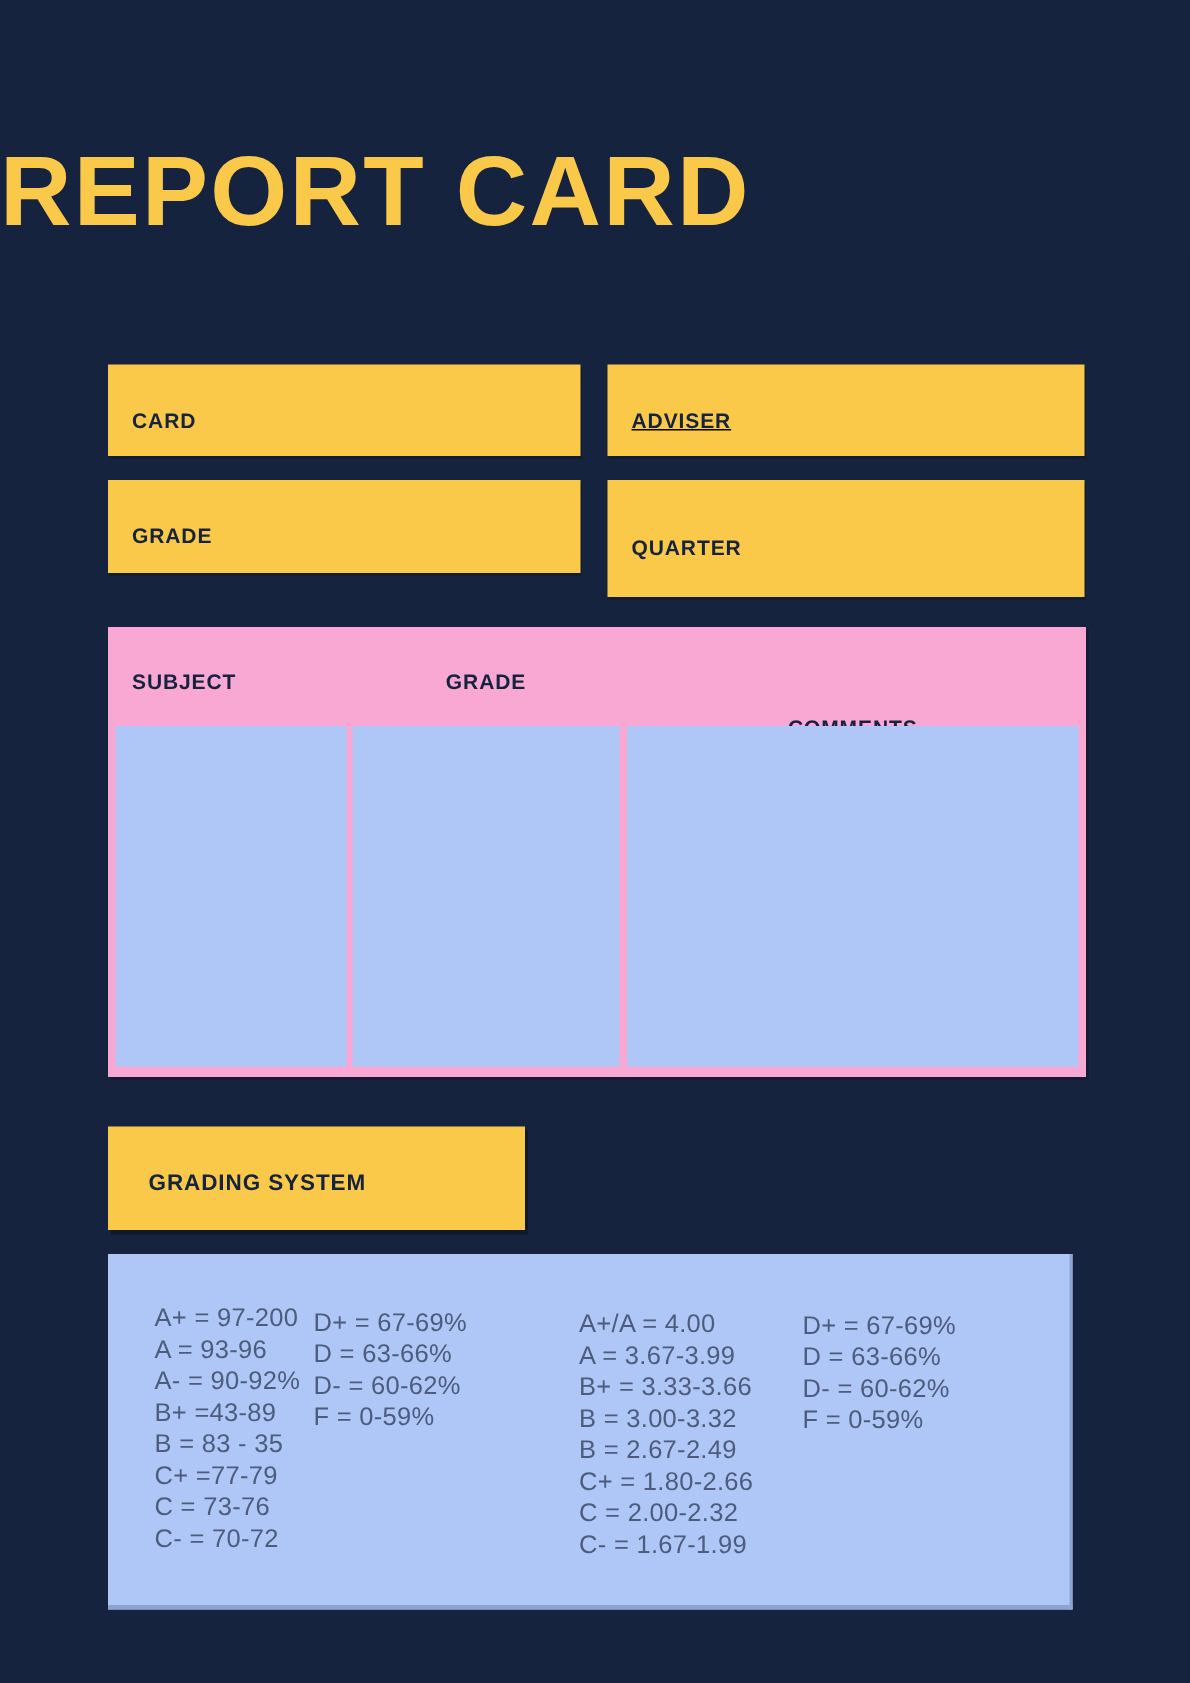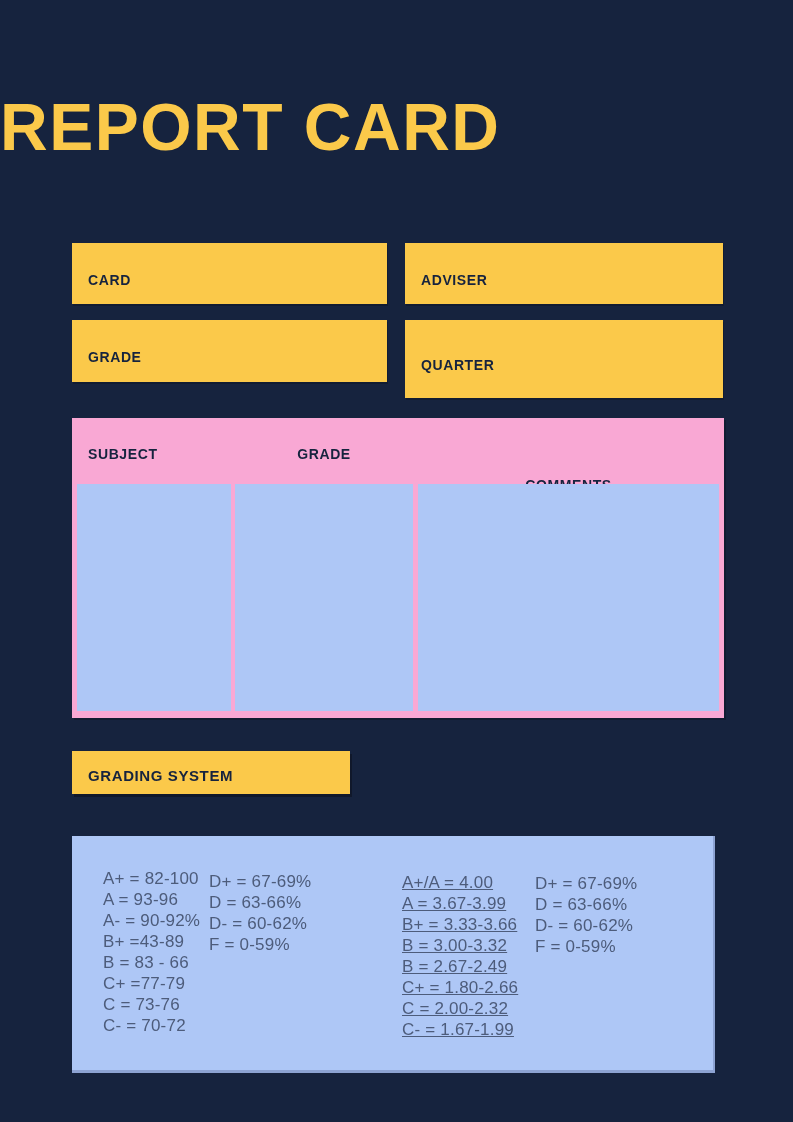--- a/index.html
+++ b/index.html
@@ -28,21 +28,21 @@
     display:flex; align-items:center;
     padding-left:16px; padding-top:12px;
     box-sizing:border-box;
     box-shadow:1px 2px 0 rgba(10,16,30,0.35);
   }
   .field-box .label {
     font-size:14px; font-weight:700; letter-spacing:0.6px;
     color:#16233E;
   }
   .fb1 { left:72px; top:243px; width:315px; height:61px; }
-  .fb2 { left:405px; top:243px; width:318px; height:61px; }
+  .fb2 { left:405px; top:243px; width:318px; height:61px;text-decoration:underline; }
   .fb3 { left:72px; top:320px; width:315px; height:62px; }
   .fb4 { left:405px; top:320px; width:318px; height:78px; }
 
   .table {
     position:absolute; left:72px; top:418px;
     width:652px; height:300px;
     background:#f9a8d4;
     box-shadow:2px 2px 0 rgba(10,16,30,0.35);
   }
   .th {
@@ -58,24 +58,24 @@
   .cell {
     position:absolute; top:66px; height:227px;
     background:#AEC7F6;
   }
   .cell1 { left:5px;   width:154px; }
   .cell2 { left:163px; width:178px; }
   .cell3 { left:346px; width:301px; }
 
   .grading-heading {
     position:absolute; left:72px; top:751px;
-    width:278px; height:43px;
+    width:278px; height:69px;
     background:#FBC94A;
     display:flex; align-items:center;
-    padding-left:16px; padding-top:6px;
+    padding-left:27px; padding-top:6px;
     box-sizing:border-box;
     box-shadow:2px 3px 0 rgba(10,14,24,0.5);
   }
   .grading-heading .label {
     font-size:15px; font-weight:700; letter-spacing:0.6px;
     color:#16233E;
   }
   .grading-panel {
     position:absolute; left:72px; top:836px;
     width:643px; height:237px;
@@ -84,21 +84,21 @@
     border-right:2px solid #8DA3D3;
     border-bottom:3px solid #8DA3D3;
   }
   .g-col {
     position:absolute;
     font-size:17px; line-height:21px; letter-spacing:0.2px;
     color:#4D5C7B; white-space:nowrap;
   }
   .g-col-1 { left:31px;  top:32px; }
   .g-col-2 { left:137px; top:35px; }
-  .g-col-3 { left:330px; top:36px;text-decoration:underline; }
+  .g-col-3 { left:314px; top:36px; }
   .g-col-4 { left:463px; top:37px; }
 </style>
 </head>
 <body>
 
 <div class="page">
 
   <div class="title">REPORT CARD</div>
 
   <div class="field-box fb1">
@@ -122,25 +122,25 @@
     <div class="cell cell2"></div>
     <div class="cell cell3"></div>
   </div>
 
   <div class="grading-heading">
     <span class="label">GRADING SYSTEM</span>
   </div>
 
   <div class="grading-panel">
     <div class="g-col g-col-1">
-        <div>A+ = 82-100</div>
+        <div>A+ = 97-200</div>
         <div>A = 93-96</div>
         <div>A- = 90-92%</div>
         <div>B+ =43-89</div>
-        <div>B = 83 - 66</div>
+        <div>B = 83 - 35</div>
         <div>C+ =77-79</div>
         <div>C = 73-76</div>
         <div>C- = 70-72</div>
       </div>
     <div class="g-col g-col-2">
         <div>D+ = 67-69%</div>
         <div>D = 63-66%</div>
         <div>D- = 60-62%</div>
         <div>F = 0-59%</div>
       </div>

